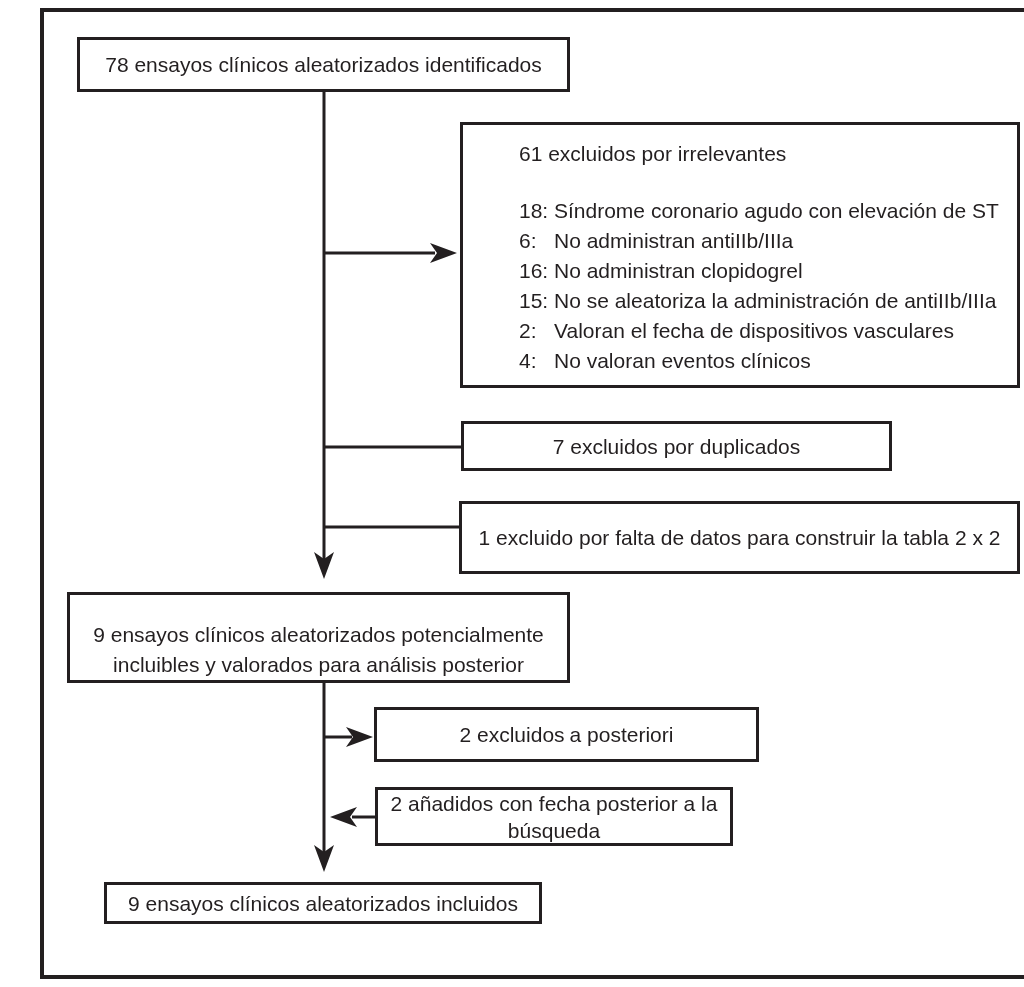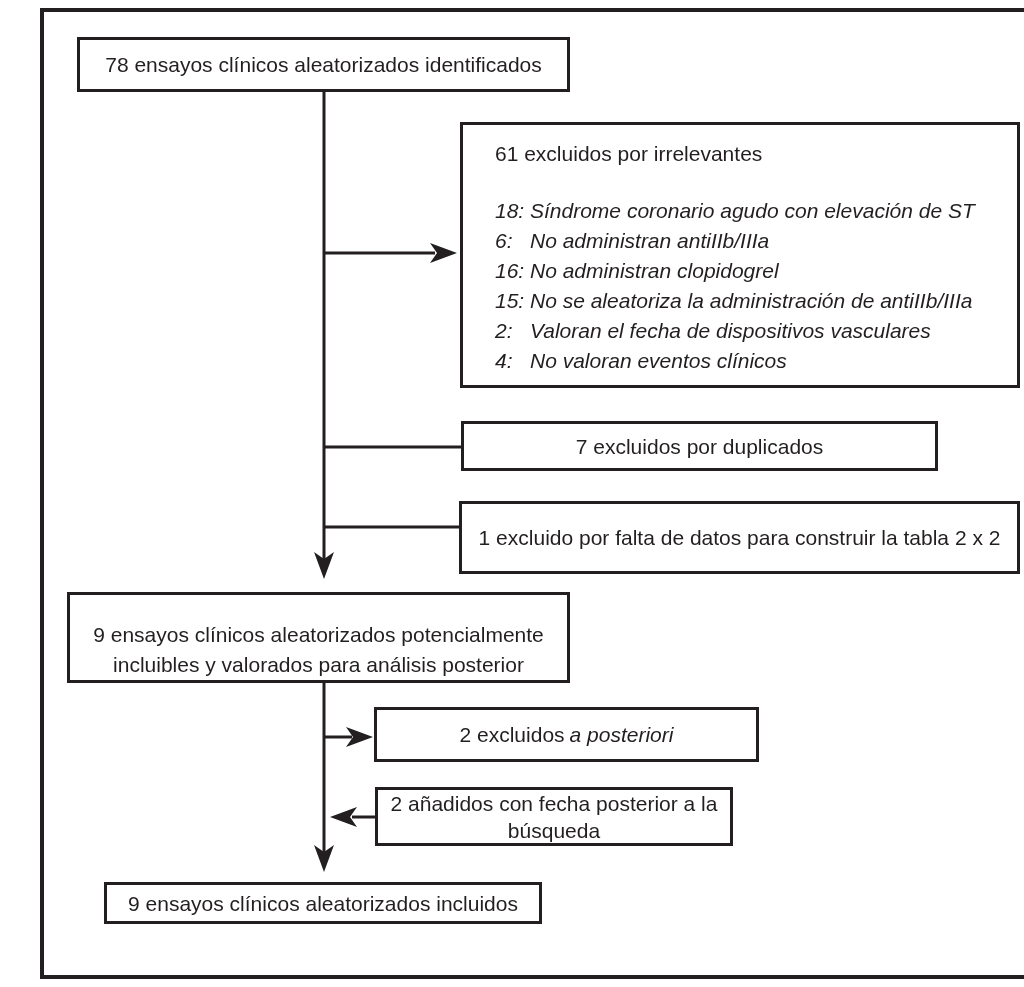--- a/index.html
+++ b/index.html
@@ -14,33 +14,33 @@
     border:4px solid #231f20;box-sizing:border-box;
   }
   .fbox{
     position:absolute;border:3px solid #231f20;box-sizing:border-box;
     background:#ffffff;font-size:21px;line-height:27px;
     display:flex;align-items:center;justify-content:center;text-align:center;
   }
   #box-identified{left:45px;top:37px;width:493px;height:55px;}
   #box-irrelevant{
     left:428px;top:122px;width:560px;height:266px;
-    display:block;text-align:left;padding:14px 14px 0 32px;
+    display:block;text-align:left;padding:14px 14px 0 56px;
   }
   #box-irrelevant .hdr{line-height:30px;}
-  #reasons{display:grid;grid-template-columns:35px 1fr;margin-top:27px;font-style:italic;}
+  #reasons{display:grid;grid-template-columns:35px 1fr;margin-top:27px;}
   #reasons span{line-height:30px;}
-  #box-duplicates{left:429px;top:421px;width:477px;height:50px;}
+  #box-duplicates{left:429px;top:421px;width:431px;height:50px;}
   #box-missing{left:427px;top:501px;width:561px;height:73px;}
   #box-potential{left:35px;top:592px;width:503px;height:91px;line-height:30px;align-items:flex-end;}
   #box-posteriori{left:342px;top:707px;width:385px;height:55px;}
   #box-added{left:343px;top:787px;width:358px;height:59px;}
   #box-included{left:72px;top:882px;width:438px;height:42px;}
   #connectors{position:absolute;left:0;top:0;}
-  .it{font-style:italic;margin-left:5px;text-align:right;}
+  .it{margin-left:5px;text-align:right;}
 </style>
 </head>
 <body>
 
 <div id="stage">
   <div id="outer-frame"></div>
 
   <svg id="connectors" width="1024" height="987">
     <g stroke="#231f20" stroke-width="3" fill="none">
       <line x1="292" y1="92" x2="292" y2="560"></line>

